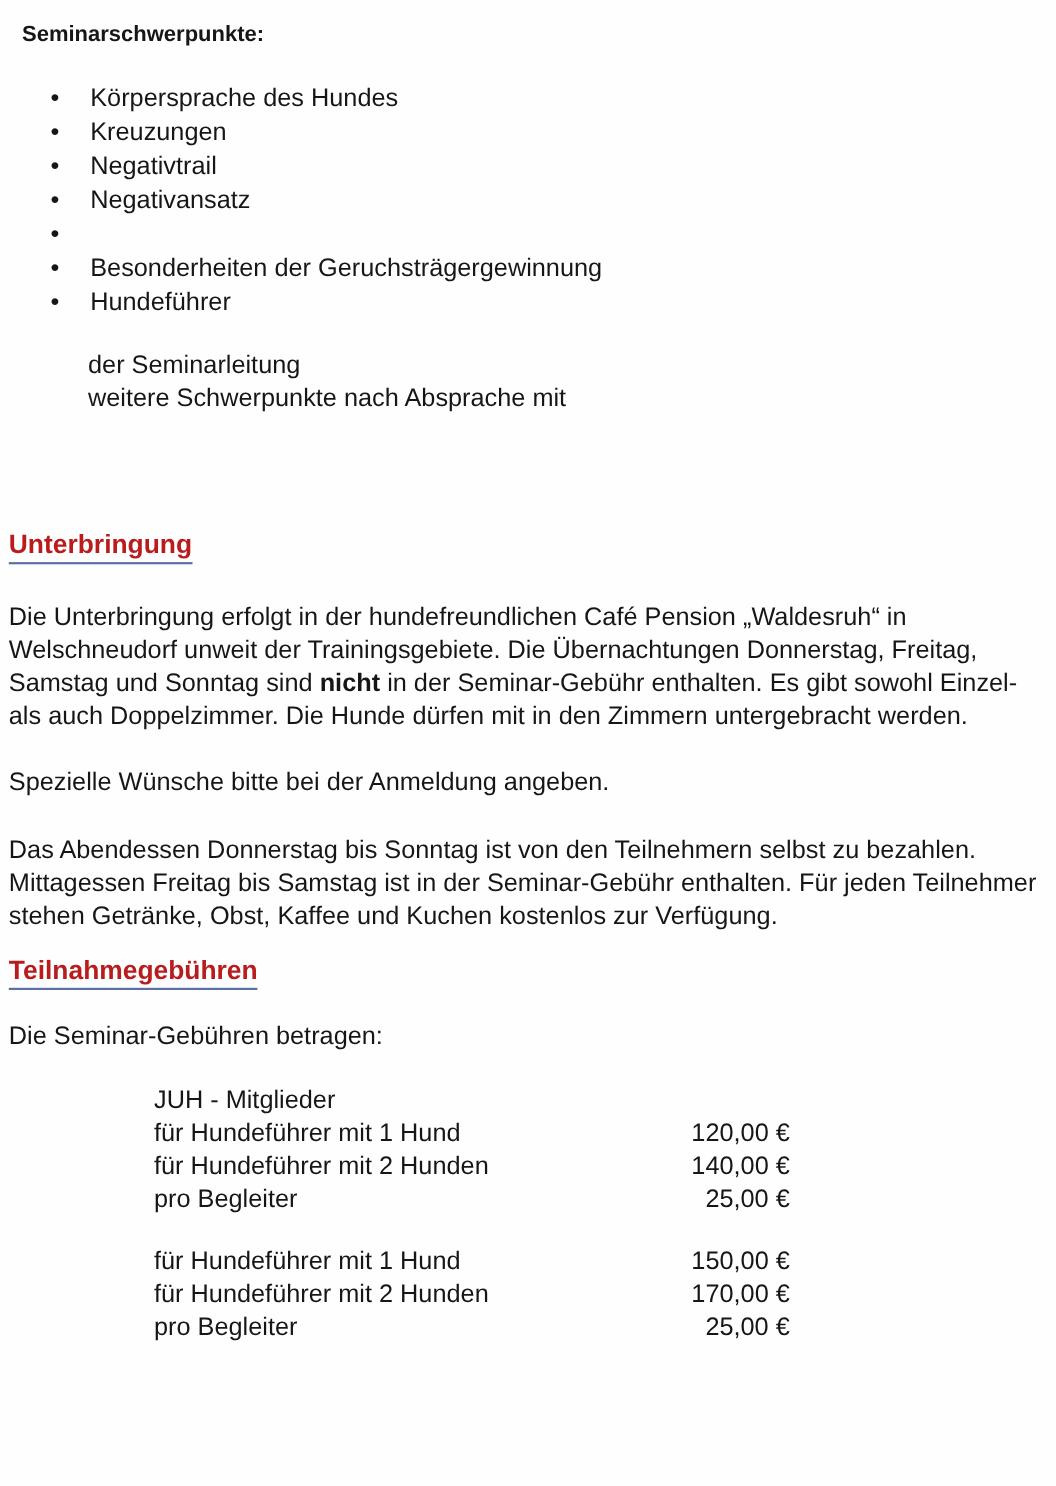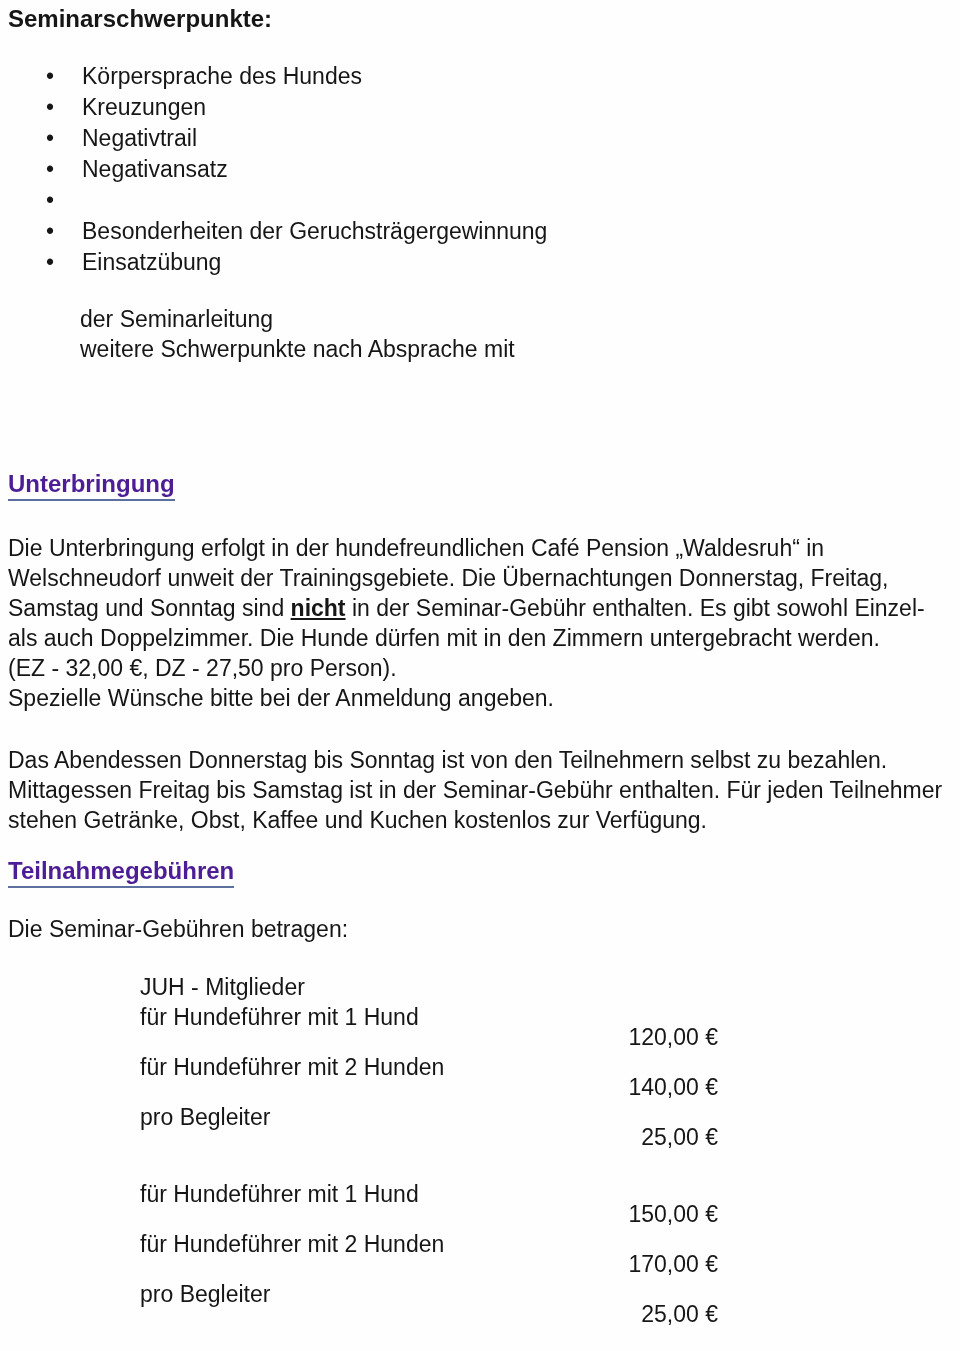--- a/index.html
+++ b/index.html
@@ -10,24 +10,24 @@
     box-sizing: border-box;
     background: #fefefe;
     color: #161616;
     font-family: "Liberation Sans", "DejaVu Sans", sans-serif;
     font-size: 23px;
     line-height: 30px;
     padding: 4px 6px 0 8px;
     overflow: hidden;
   }
   .doc-title {
-    font-size: 24px;
+    font-size: 20px;
     font-weight: bold;
     line-height: 30px;
-    margin: 0;
+    margin: 12px;
   }
   ul.bullets {
     list-style: none;
     margin: 27px 0 0 38px;
     padding: 0;
   }
   ul.bullets li {
     display: flex;
     line-height: 31px;
   }
@@ -39,52 +39,51 @@
     margin: 26px 0 0 72px;
   }
   .note div { white-space: nowrap; }
   h2.blue-heading {
     margin: 0;
     font-size: 24px;
     font-weight: bold;
     line-height: 28px;
   }
   h2.blue-heading .hlink {
-    color: #4c1d95;
+    color: #b91c1c;
     text-decoration: none;
     display: inline-block;
     border-bottom: 2px solid #5d6f9f;
     padding-bottom: 1px;
     cursor: pointer;
   }
   #unterbringung-heading { margin-top: 106px; }
   .para { margin: 32px 0 0 0; }
   .emph-nicht {
     font-weight: bold;
-    text-decoration: underline;
   }
   #verpflegung-heading { margin-top: 27px; }
   #teilnahme-heading { margin-top: 22px; }
   .fees-intro { margin: 26px 0 0 0; }
   .fee-table {
     margin-left: 132px;
     width: 578px;
   }
   .fee-group.first { margin-top: 28px; }
   .fee-group.second { margin-top: 27px; }
   .fee-title {
     font-weight: normal;
     line-height: 30px;
   }
   .fee-row {
     display: flex;
     justify-content: space-between;
     line-height: 30px;
   }
-  .fee-price { text-align: center; margin-top: 20px; }
+  .fee-price { text-align: center; }
 </style>
 </head>
 <body>
 
 <div class="page">
 
   <div class="doc-title">Seminarschwerpunkte:</div>
 
   <ul class="bullets">
     <li>
@@ -105,36 +104,36 @@
     </li>
     <li>
       <span class="bullet-glyph">•</span>
     </li>
     <li>
       <span class="bullet-glyph">•</span>
       <span>Besonderheiten der Geruchsträgergewinnung</span>
     </li>
     <li>
       <span class="bullet-glyph">•</span>
-      <span>Einsatzübung</span>
+      <span>Hundeführer</span>
     </li>
   </ul>
 
   <div class="note">
     <div>der Seminarleitung</div>
     <div>weitere Schwerpunkte nach Absprache mit</div>
   </div>
 
   <h2 class="blue-heading" id="unterbringung-heading">
     <span class="hlink">Unterbringung</span>
   </h2>
 
   <p class="para">
     <span>Die Unterbringung erfolgt in der hundefreundlichen Café Pension „Waldesruh“ in Welschneudorf unweit der Trainingsgebiete. Die Übernachtungen Donnerstag, Freitag, Samstag und Sonntag sind </span><span class="emph-nicht">nicht</span><span> in der Seminar-Gebühr enthalten. Es gibt sowohl Einzel- als auch Doppelzimmer. Die Hunde dürfen mit in den Zimmern untergebracht werden.</span><br>
-    <span>(EZ - 32,00 €, DZ - 27,50 pro Person).</span><br>
+    <br>
     <span>Spezielle Wünsche bitte bei der Anmeldung angeben.</span>
   </p>
 
 
   <p class="para">Das Abendessen Donnerstag bis Sonntag ist von den Teilnehmern selbst zu bezahlen. Mittagessen Freitag bis Samstag ist in der Seminar-Gebühr enthalten. Für jeden Teilnehmer stehen Getränke, Obst, Kaffee und Kuchen kostenlos zur Verfügung.</p>
 
   <h2 class="blue-heading" id="teilnahme-heading">
     <span class="hlink">Teilnahmegebühren</span>
   </h2>
 

